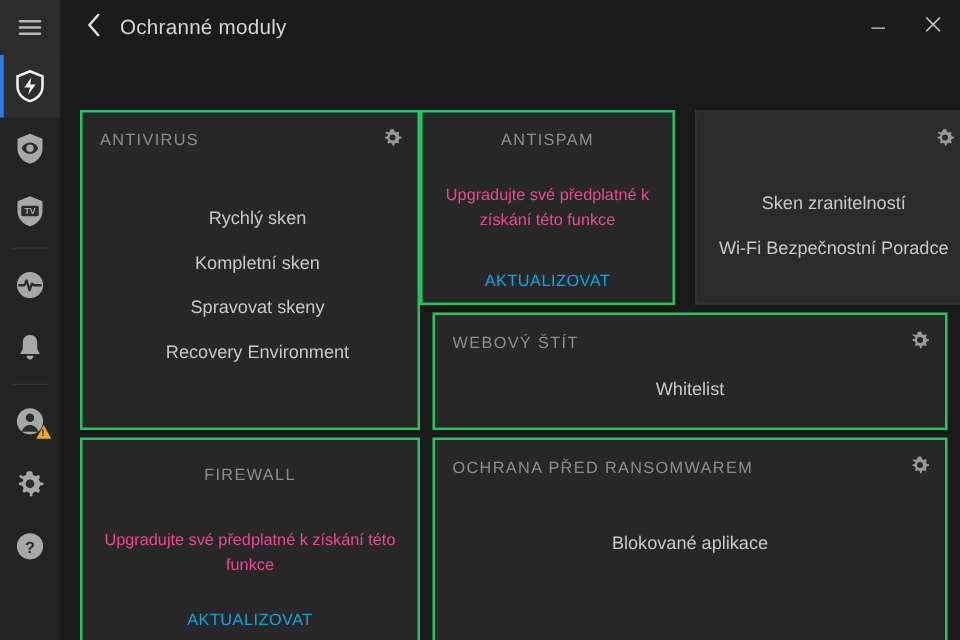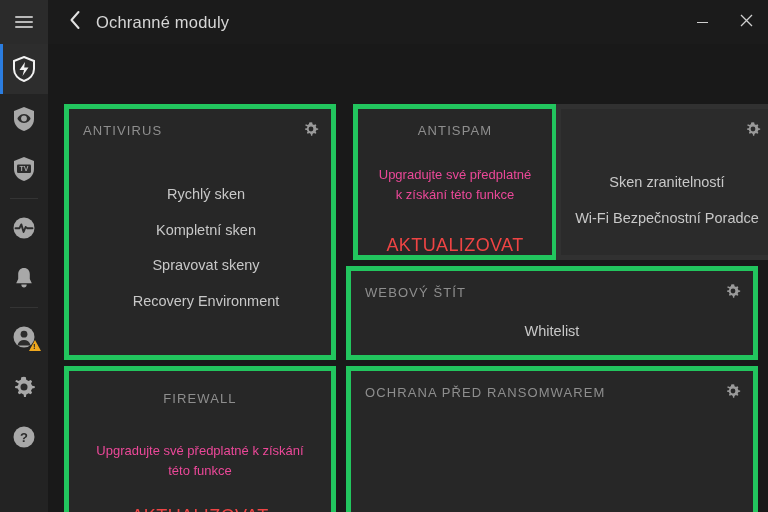--- a/index.html
+++ b/index.html
@@ -67,21 +67,20 @@
     left: -2px; top: 3px;
     font-size: 8px; font-weight: bold; line-height: 8px;
     color: #2b2b2b;
   }
 
   
   .main {
     flex: 1 1 auto;
     display: flex; flex-direction: column;
     min-width: 0;
-    gap: 16px;
   }
 
   
   .titlebar {
     height: 44px; flex: 0 0 44px;
     background: #1b1b1b;
     display: flex; align-items: center;
     padding-left: 14px;
   }
   .back-btn {
@@ -116,21 +115,21 @@
     position: relative;
     overflow: hidden;
   }
   .grid {
     position: relative;
     width: 100%; height: 100%;
   }
   .card {
     position: absolute;
     background: #272727;
-    border: 5px solid #22c55e;
+    border: 2px solid #22c55e;
     text-decoration: underline;
   }
   .card.lighter { background: #2b2b2b; border-color: #313131; }
   .card-title {
     position: absolute;
     left: 14px; top: 14px;
     font-size: 13px;
     letter-spacing: 1.1px;
     color: #8e8e8e;
     white-space: nowrap;
@@ -156,23 +155,23 @@
     white-space: nowrap;
   }
   .card-link + .card-link { margin-top: 21px; }
   .upsell-text {
     font-size: 13px;
     color: #ec4899;
     line-height: 20px;
     padding: 0 16px;
   }
   .upsell-cta {
-    font-size: 18px;
+    font-size: 13px;
     letter-spacing: .4px;
-    color: #ef4444;
+    color: #0ea5e9;
     white-space: nowrap;
   }
 </style>
 </head>
 <body>
 
 <div id="app">
 
   <div class="sidebar">
 
@@ -305,21 +304,21 @@
             </svg>
           </div>
           <div class="card-body" style="top:78px;margin-left:12px;">
             <span class="card-link">Rychlý sken</span>
             <span class="card-link">Kompletní sken</span>
             <span class="card-link">Spravovat skeny</span>
             <span class="card-link">Recovery Environment</span>
           </div>
         </div>
 
-        <div class="card" style="left:305px; top:36px; width:204px; height:156px;">
+        <div class="card" style="left:288px; top:36px; width:204px; height:156px;">
           <div class="card-title centered">ANTISPAM</div>
           <div class="card-body" style="top:56px;">
             <div class="upsell-text">Upgradujte své předplatné k získání této funkce</div>
           </div>
           <div class="card-body" style="top:126px;">
             <span class="upsell-cta">AKTUALIZOVAT</span>
           </div>
         </div>
 
         <div class="card lighter" style="left:508px; top:36px; width:222px; height:156px;">
@@ -360,19 +359,20 @@
 
         <div class="card" style="left:298px; top:298px; width:412px; height:164px;">
           <div class="card-title">OCHRANA PŘED RANSOMWAREM</div>
           <div class="gear">
             <svg width="16" height="16" viewBox="0 0 24 24">
               <path fill="#9a9a9a" d="M12 1.8 l1.9 .5 .35 2.55 a7.6 7.6 0 0 1 2.1 1.22 l2.35-1.05 1.35 1.35 -1.05 2.35 a7.6 7.6 0 0 1 1.22 2.1 l2.55 .35 0 1.9 -2.55 .35 a7.6 7.6 0 0 1 -1.22 2.1 l1.05 2.35 -1.35 1.35 -2.35-1.05 a7.6 7.6 0 0 1 -2.1 1.22 l-.35 2.55 -1.9 0 -.35-2.55 a7.6 7.6 0 0 1 -2.1-1.22 l-2.35 1.05 -1.35-1.35 1.05-2.35 a7.6 7.6 0 0 1 -1.22-2.1 l-2.55-.35 0-1.9 2.55-.35 a7.6 7.6 0 0 1 1.22-2.1 L3.1 6.37 4.45 5.02 6.8 6.07 a7.6 7.6 0 0 1 2.1-1.22 L9.25 2.3 Z"></path>
               <circle cx="12" cy="12" r="3.6" fill="#272727"></circle>
             </svg>
           </div>
           <div class="card-body" style="top:76px;">
+            <span class="card-link">Blokované aplikace</span>
           </div>
         </div>
 
       </div>
     </div>
   </div>
 </div>
 
 </body></html>

